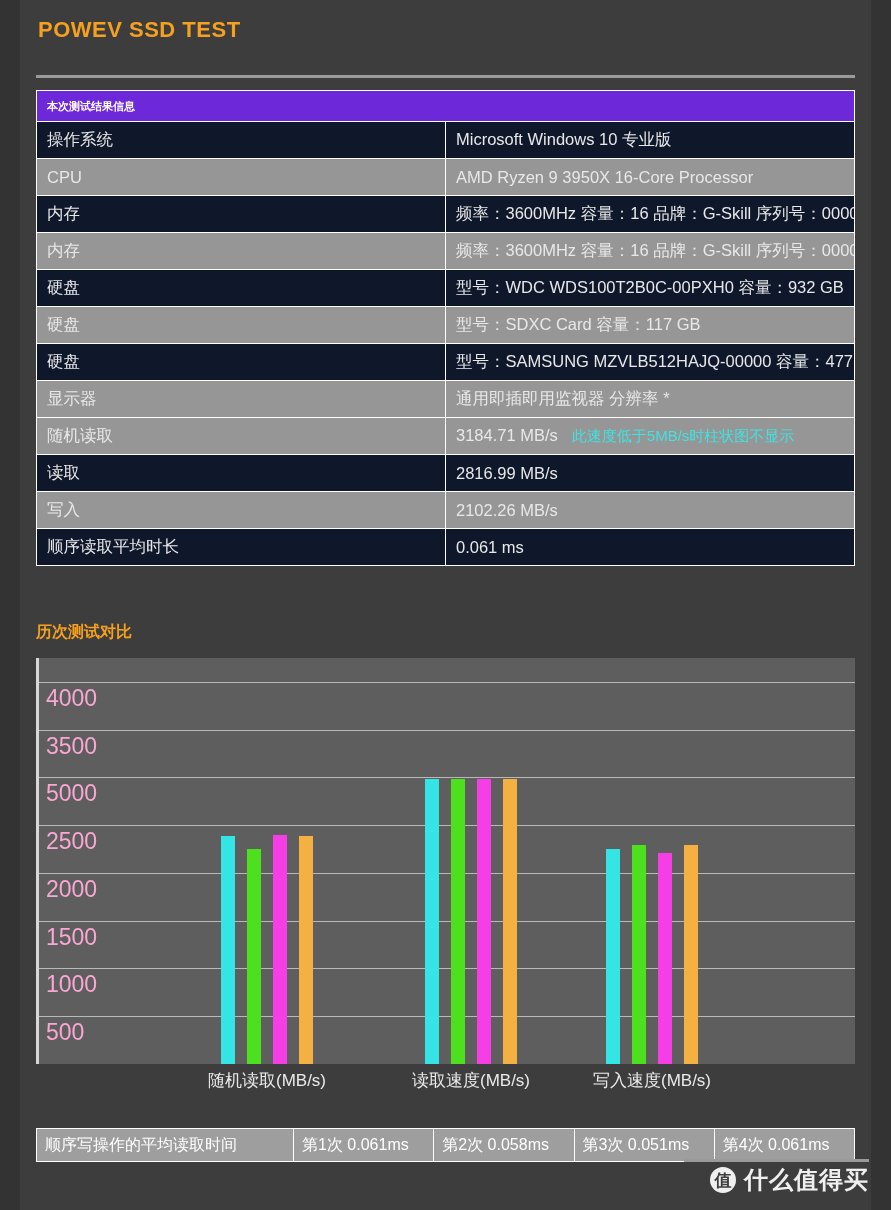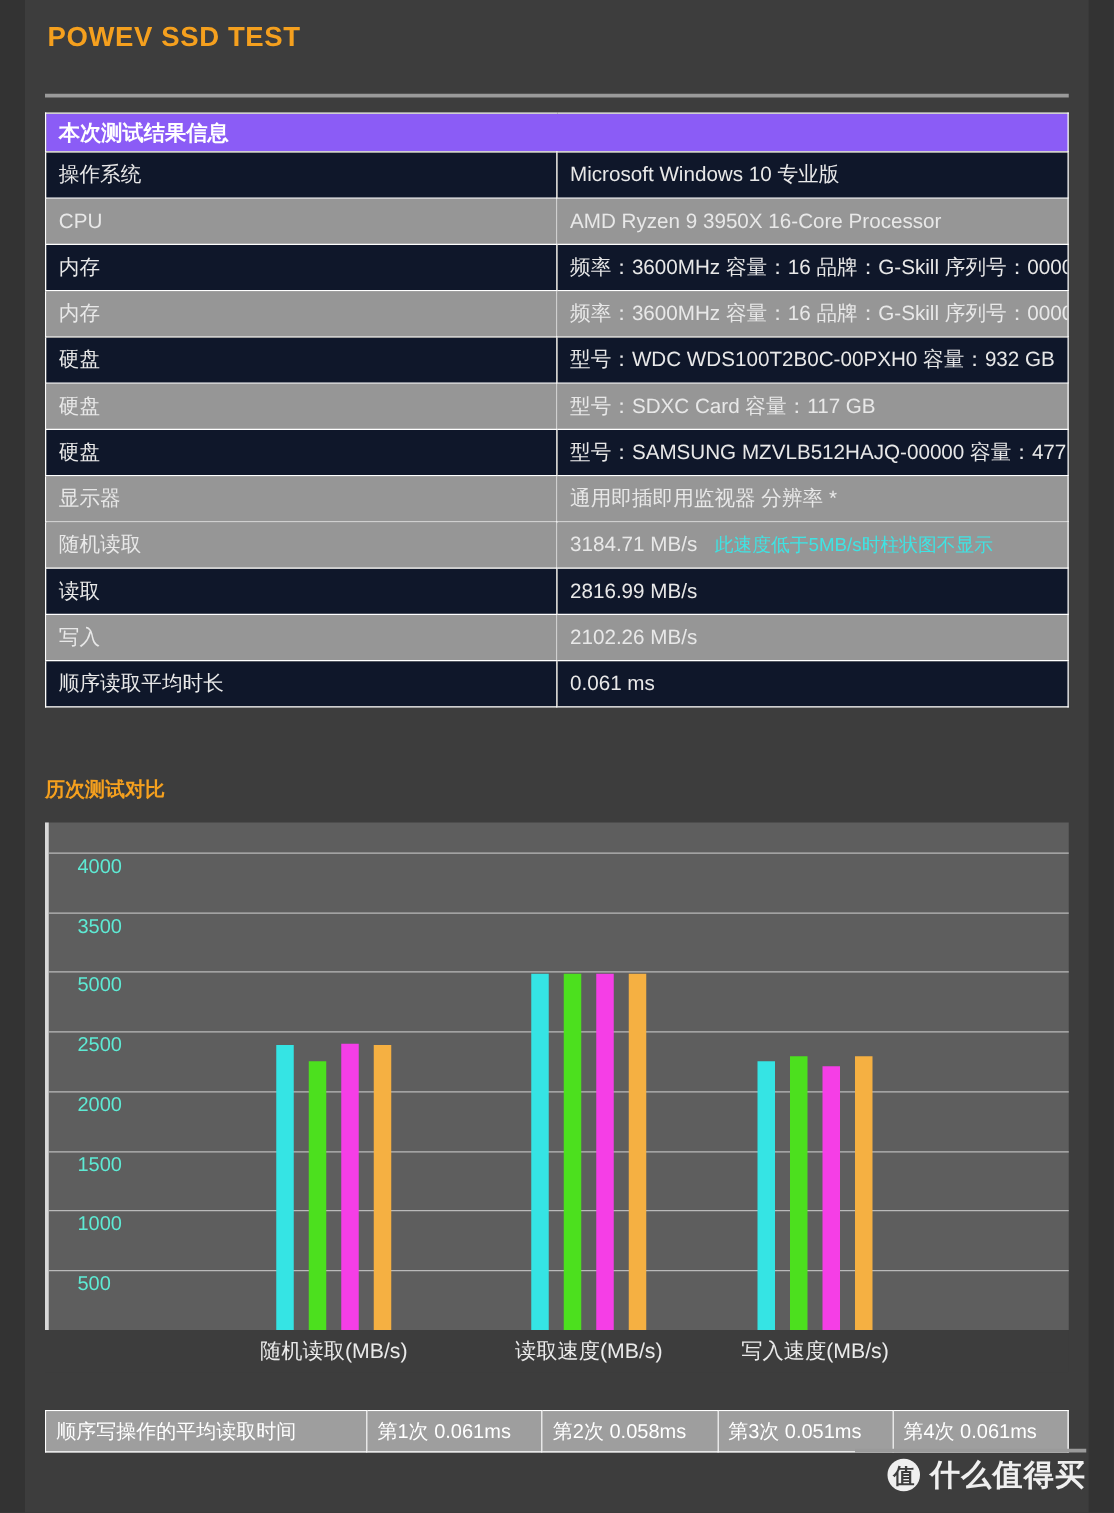--- a/index.html
+++ b/index.html
@@ -37,45 +37,45 @@
   .info-table td{
     border:1px solid #ffffff;
     padding:0 10px;
     height:36px;
     font-size:16.5px;
     vertical-align:middle;
     white-space:nowrap;
     overflow:hidden;
   }
   .info-table tr.hdr td{
-    background:#8b5cf6;
+    background:#6d28d9;
     color:#ffffff;
     font-weight:bold;
-    font-size:17px;
+    font-size:11px;
     height:30px;
   }
   .row-a td{background:#0f172a;}
   .row-b td{background:#969696;}
   .c-label{width:240px;}
   .note{color:#3fe3e3;margin-left:14px;font-size:15px;}
 
   
   .sec-title{
     position:absolute;left:36px;top:622px;
     font-size:16px;font-weight:bold;color:#f5a01e;
   }
   .chart-wrap{
     position:absolute;left:36px;top:658px;width:819px;height:406px;
     background:#5e5e5e;
     border-left:3px solid #d8d8d8;
     box-sizing:border-box;
   }
   .grid-line{position:absolute;left:0;width:100%;height:1px;background:#b9b9b9;}
   .ytick{
-    position:absolute;left:23px;font-size:16px;color:#5eead4;
+    position:absolute;left:7px;font-size:23px;color:#f9a8d4;
   }
   .plot{position:absolute;left:0;top:0;width:100%;height:100%;}
   .bar{position:absolute;bottom:0;}
 
   .xlabels{
     position:absolute;left:36px;top:1064px;width:819px;height:34px;
     background:#3d3d3d;
   }
   .xlabel{
     position:absolute;top:5px;font-size:17px;color:#eaeaea;

